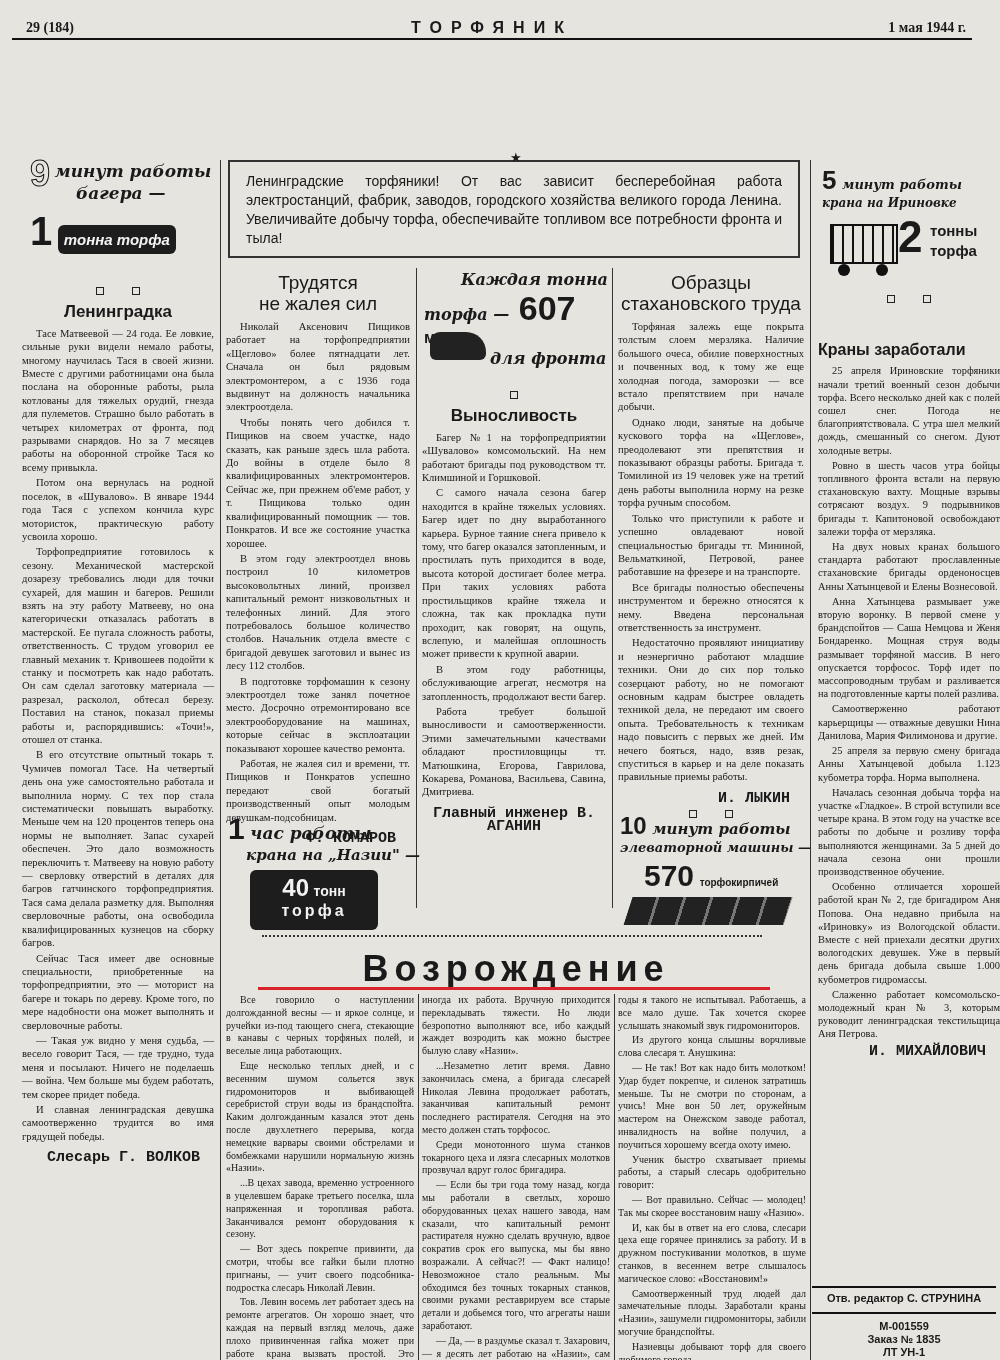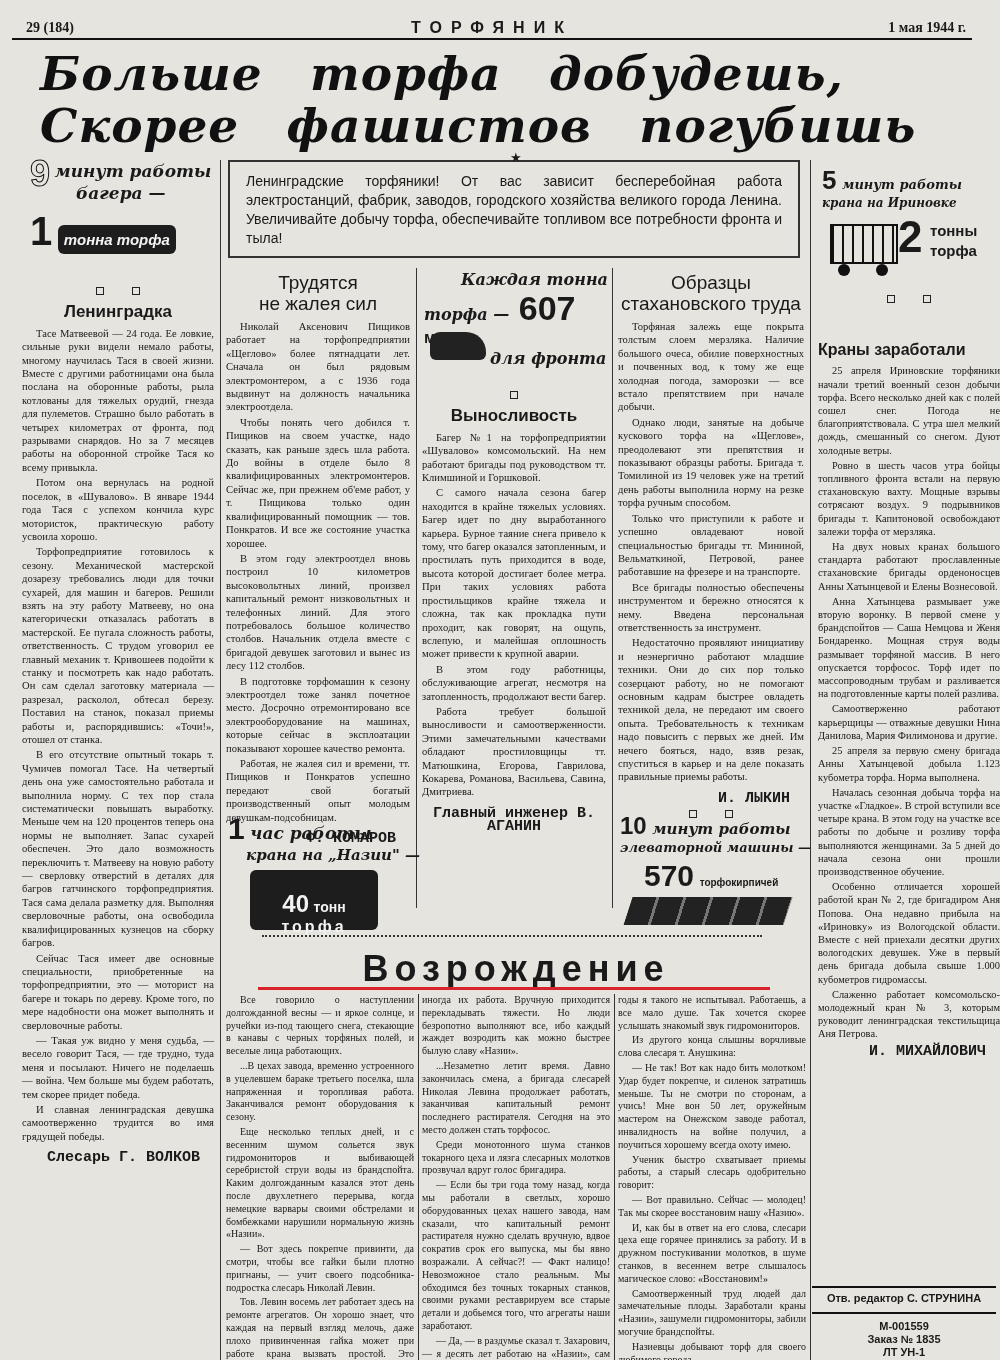--- a/index.html
+++ b/index.html
@@ -77,24 +77,20 @@
 <body>
 
 <div class="page">
 
   <div class="masthead">
     <span class="num">29 (184)</span>
     <span class="title">ТОРФЯНИК</span>
     <span class="date">1 мая 1944 г.</span>
   </div>
 
-  <div class="slogan">
-    <span class="line">Больше торфа добудешь,</span>
-    <span class="line" style="margin-top:4px;">Скорее фашистов погубишь</span>
-  </div>
 
   <div class="banner">
     <span class="star">★</span>
     <span>Ленинградские торфяники! От вас зависит бесперебойная работа электростанций, фабрик, заводов, городского хозяйства великого города Ленина. Увеличивайте добычу торфа, обеспечивайте топливом все потребности фронта и тыла!</span>
   </div>
 
   <div class="vr" style="left:220px; top:160px; height:1200px;"></div>
   <div class="vr" style="left:416px; top:268px; height:640px;"></div>
   <div class="vr" style="left:612px; top:268px; height:640px;"></div>
   <div class="vr" style="left:810px; top:160px; height:1200px;"></div>
@@ -187,21 +183,21 @@
     <div class="sig">И. ЛЫКИН</div>
     <div class="dots"><span class="dot"></span><span class="dot"></span></div>
   </div>
 
   <div class="promo" style="left:228px; top:812px; width:180px;">
     <div>
       <span class="big" style="font-size:30px;">1</span>
       <span style="font-size:17px;">час работы</span>
     </div>
     <div style="font-size:15px; padding-left:18px; white-space:nowrap;">крана на „Назии" —</div>
-    <div class="block" style="margin:6px 0 0 22px; width:128px; height:60px; text-align:center; padding-top:20px;">
+    <div class="block" style="margin:6px 0 0 22px; width:128px; height:60px; text-align:center; padding-top:4px;">
       <span style="font-size:24px;">40</span>
       <span style="font-size:14px;">тонн</span>
       <div style="font-size:16px; letter-spacing:3px;">торфа</div>
     </div>
   </div>
 
   <div class="promo" style="left:620px; top:812px; width:186px;">
     <div>
       <span class="big" style="font-size:24px;">10</span>
       <span style="font-size:15px;">минут работы</span>
@@ -216,22 +212,22 @@
 
   <div class="dash-rule"></div>
   <div class="vozr-title">Возрождение</div>
   <div class="red-rule"></div>
 
   <div class="vr" style="left:418px; top:994px; height:366px;"></div>
   <div class="vr" style="left:614px; top:994px; height:366px;"></div>
 
   <div class="col" style="left:226px; top:994px; width:188px; font-size:10px; line-height:12.8px;">
     <p>Все говорило о наступлении долгожданной весны — и яркое солнце, и ручейки из-под тающего снега, стекающие в канавы с черных торфяных полей, и веселые лица работающих.</p>
+    <p>Еще несколько теплых дней, и с весенним шумом сольется звук гидромониторов и выбивающей серебристой струи воды из брандспойта. Каким долгожданным казался этот день после двухлетнего перерыва, когда немецкие варвары своими обстрелами и бомбежками нарушили нормальную жизнь «Назии».</p>
     <p>...В цехах завода, временно устроенного в уцелевшем бараке третьего поселка, шла напряженная и торопливая работа. Заканчивался ремонт оборудования к сезону.</p>
-    <p>Еще несколько теплых дней, и с весенним шумом сольется звук гидромониторов и выбивающей серебристой струи воды из брандспойта. Каким долгожданным казался этот день после двухлетнего перерыва, когда немецкие варвары своими обстрелами и бомбежками нарушили нормальную жизнь «Назии».</p>
     <p>— Вот здесь покрепче привинти, да смотри, чтобы все гайки были плотно пригнаны, — учит своего подсобника-подростка слесарь Николай Левин.</p>
     <p>Тов. Левин восемь лет работает здесь на ремонте агрегатов. Он хорошо знает, что каждая на первый взгляд мелочь, даже плохо привинченная гайка может при работе крана вызвать простой. Это учитывают все — и старый опытный слесарь т. Захаревич и его ученик 14-летний Боря Игнашин.</p>
 
   </div>
   <div class="col" style="left:422px; top:994px; width:188px; font-size:10px; line-height:12.8px;">
     <p style="text-indent:0;">иногда их работа. Вручную приходится перекладывать тяжести. Но люди безропотно выполняют все, ибо каждый жаждет возродить как можно быстрее былую славу «Назии».</p>
     <p>...Незаметно летит время. Давно закончилась смена, а бригада слесарей Николая Левина продолжает работать, заканчивая капитальный ремонт последнего растирателя. Сегодня на это место должен стать торфосос.</p>
     <p>Среди монотонного шума станков токарного цеха и лязга слесарных молотков прозвучал вдруг голос бригадира.</p>
     <p>— Если бы три года тому назад, когда мы работали в светлых, хорошо оборудованных цехах нашего завода, нам сказали, что капитальный ремонт растирателя нужно сделать вручную, вдвое сократив срок его выпуска, мы бы явно возражали. А сейчас?! — Факт налицо! Невозможное стало реальным. Мы обходимся без точных токарных станков, своими руками реставрируем все старые детали и добьемся того, что агрегаты наши заработают.</p>
     <p>— Да, — в раздумье сказал т. Захарович, — я десять лет работаю на «Назии», сам немолодой, но вот стало во мне сейчас столько энергии, что и в былые молодые</p>

